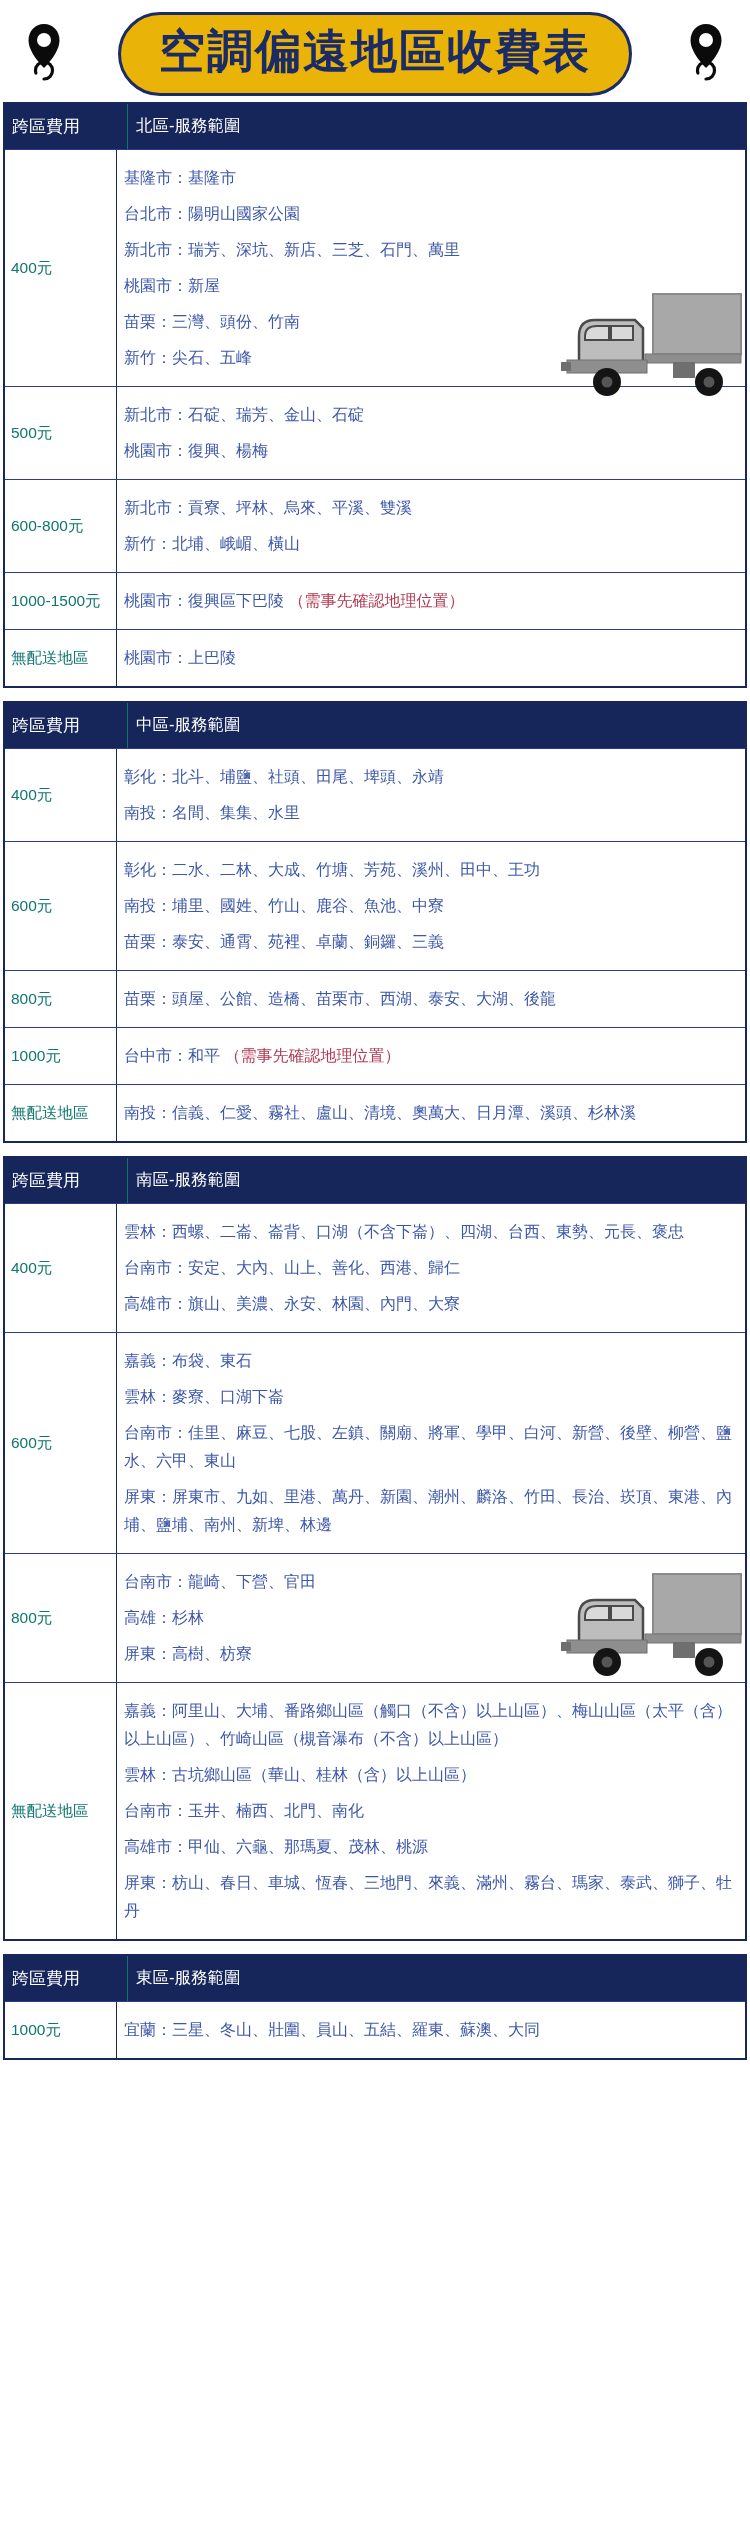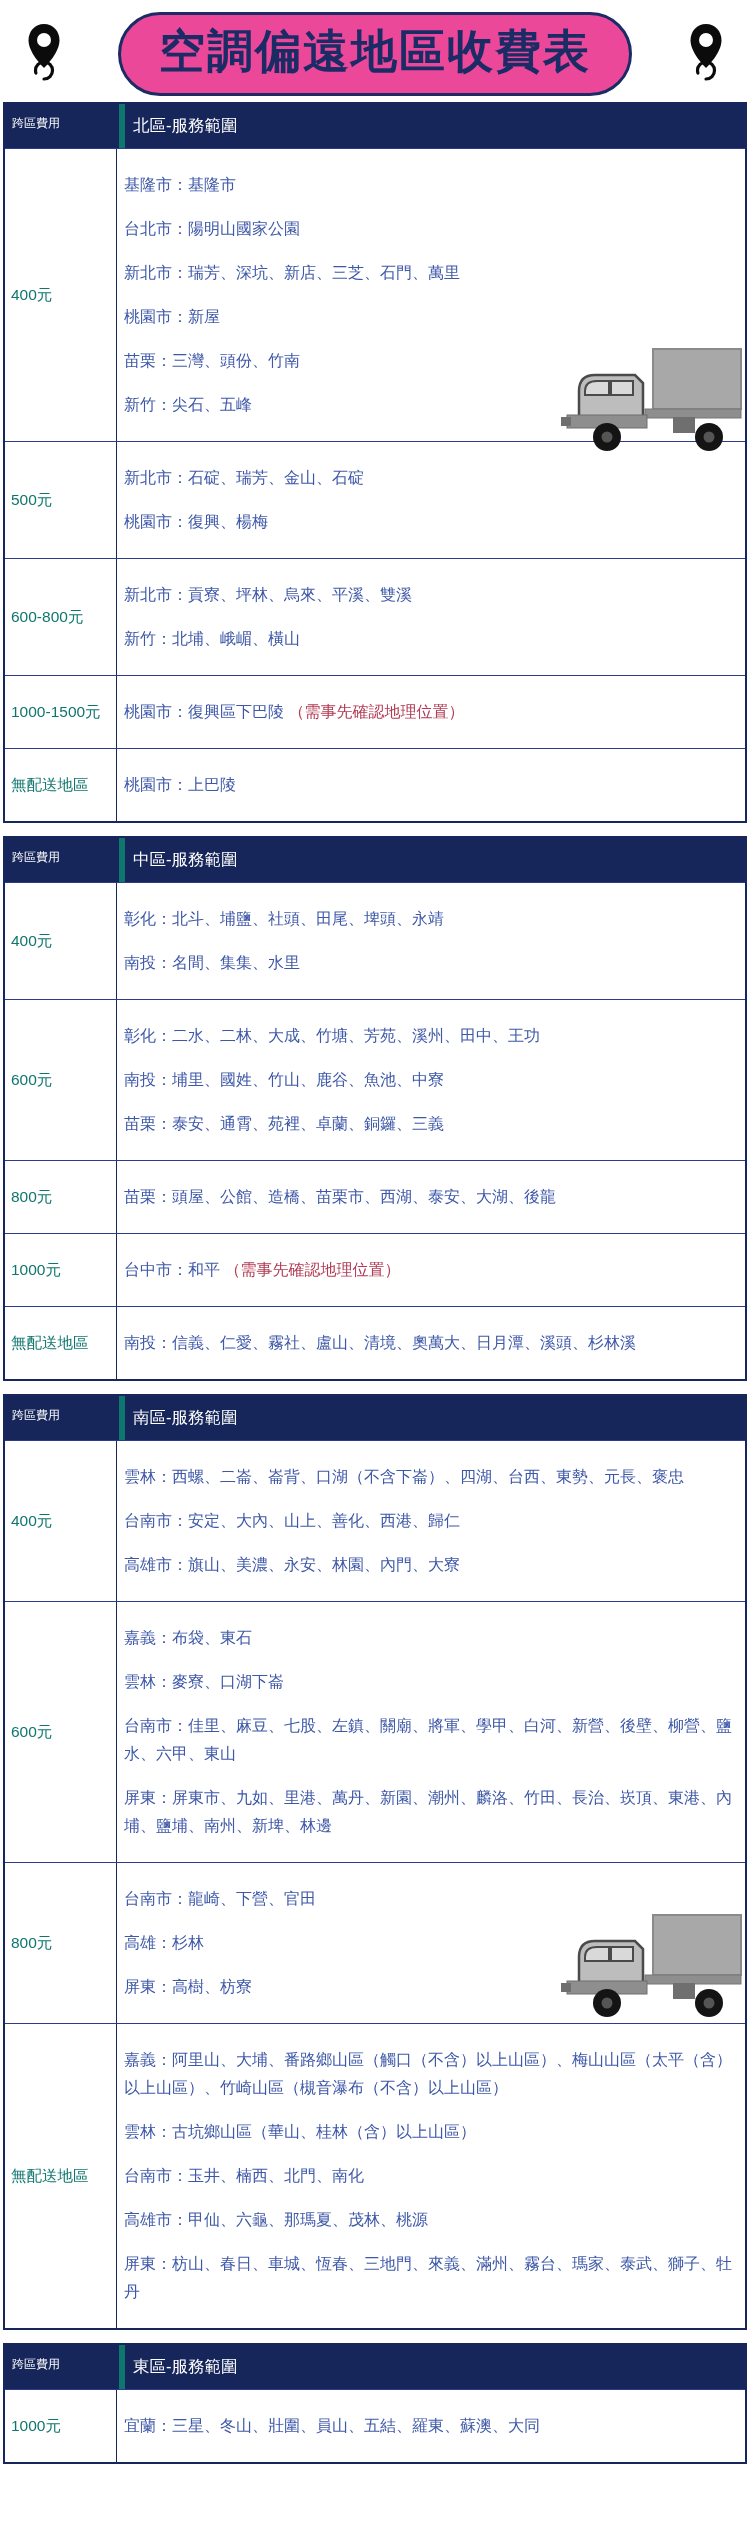--- a/index.html
+++ b/index.html
@@ -7,44 +7,44 @@
     width:750px;
     font-family:"Liberation Sans","DejaVu Sans",sans-serif;
     color:#3E58A8;
   }
   
   .page-header{
     display:flex;align-items:center;justify-content:space-between;
     padding:12px 26px 6px 26px;
   }
   .title-pill{
-    background:#ec4899;
+    background:#eab308;
     border:3px solid #1B2B66;
     border-radius:48px;
     padding:6px 38px 10px 38px;
     font-size:46px;
     font-weight:bold;
     color:#1B2B66;
     letter-spacing:2px;
     white-space:nowrap;
   }
   .pin{width:36px;height:60px;flex:0 0 auto;}
   
   .tables{padding:0 3px;}
   .fee-table{
     border:2px solid #17265B;
     margin-bottom:13px;
     background:#fff;
   }
   .thead{display:flex;background:#16265A;color:#ffffff;}
   .thead .fee-h{
     width:103px;flex:0 0 auto;
-    padding:11px 4px 11px 7px;
-    border-right:6px solid #0f766e;
-    font-size:12px;
+    padding:11px 12px 11px 7px;
+    border-right:1px solid #0f766e;
+    font-size:17px;
   }
   .thead .region-h{
     flex:1;padding:11px 8px;font-size:16.5px;
   }
   .trow{display:flex;border-top:1px solid #2B3C8C;}
   .trow:first-of-type{border-top:none;}
   .fee-cell{
     width:103px;flex:0 0 auto;
     border-right:1.5px solid #17265B;
     display:flex;align-items:center;
@@ -52,21 +52,21 @@
     font-size:15.5px;
     white-space:nowrap;
     color:#0f766e;
   }
   .entries-cell{
     flex:1;position:relative;
     padding:6px 8px 6px 7px;
     font-size:16px;
     line-height:1.75;
   }
-  .entry{margin:16px 0;}
+  .entry{margin:8px 0;}
   .seg-red{color:#B13A54;}
   
   .truck{
     position:absolute;right:2px;width:186px;height:108px;
     pointer-events:none;z-index:2;
   }
   .truck.pos-overlap{bottom:-14px;}
   .truck.pos-bottom{bottom:2px;}
 </style>
 </head>

